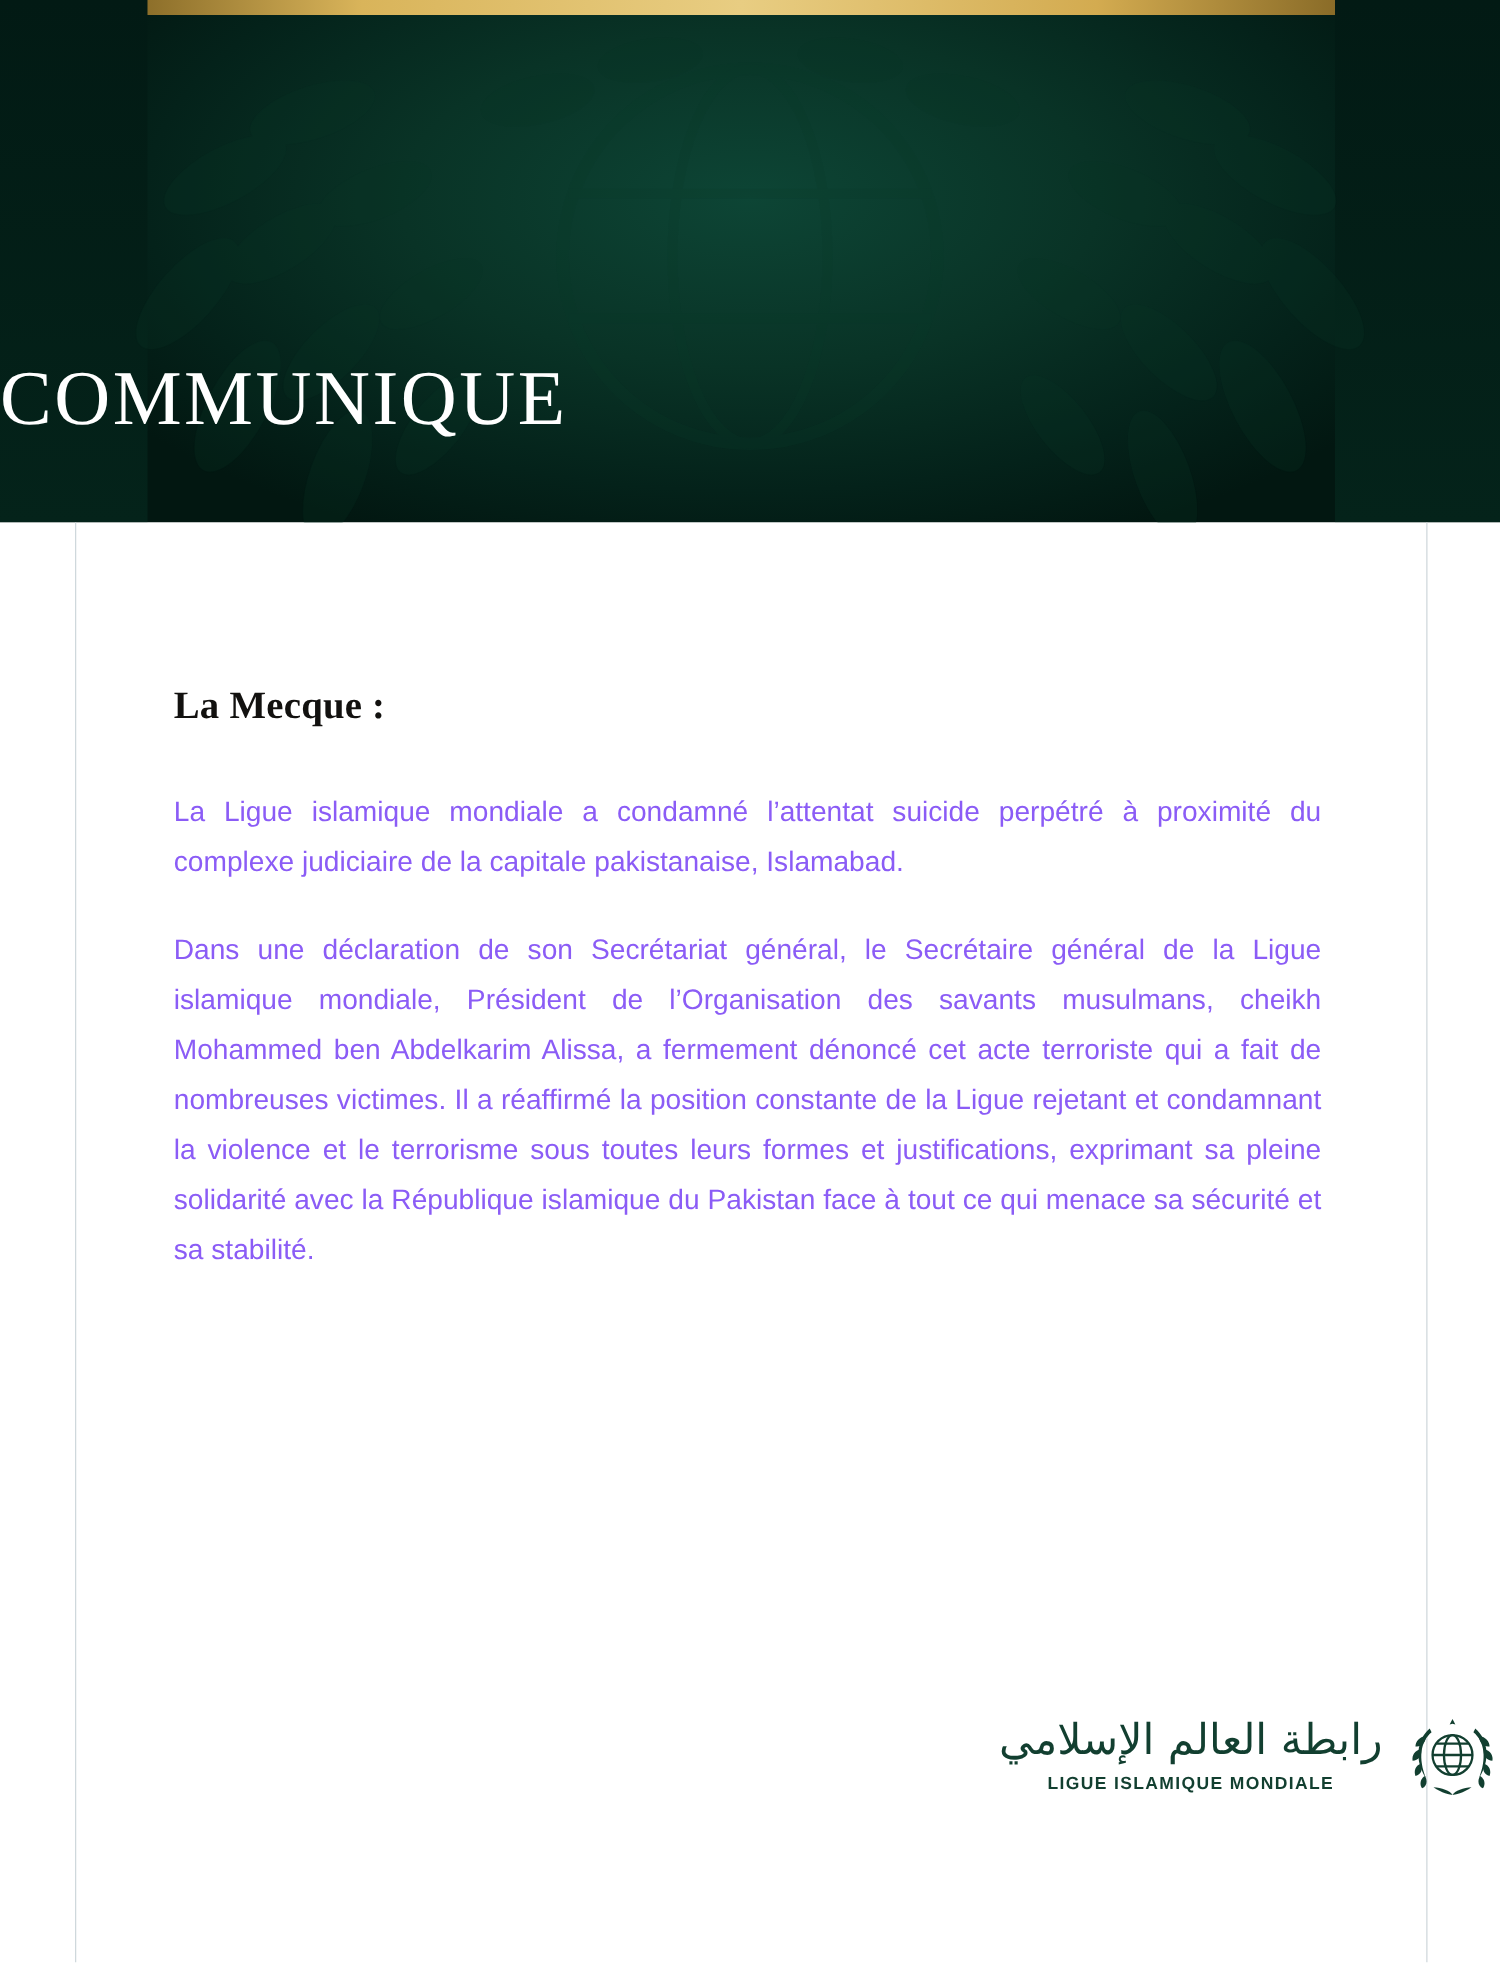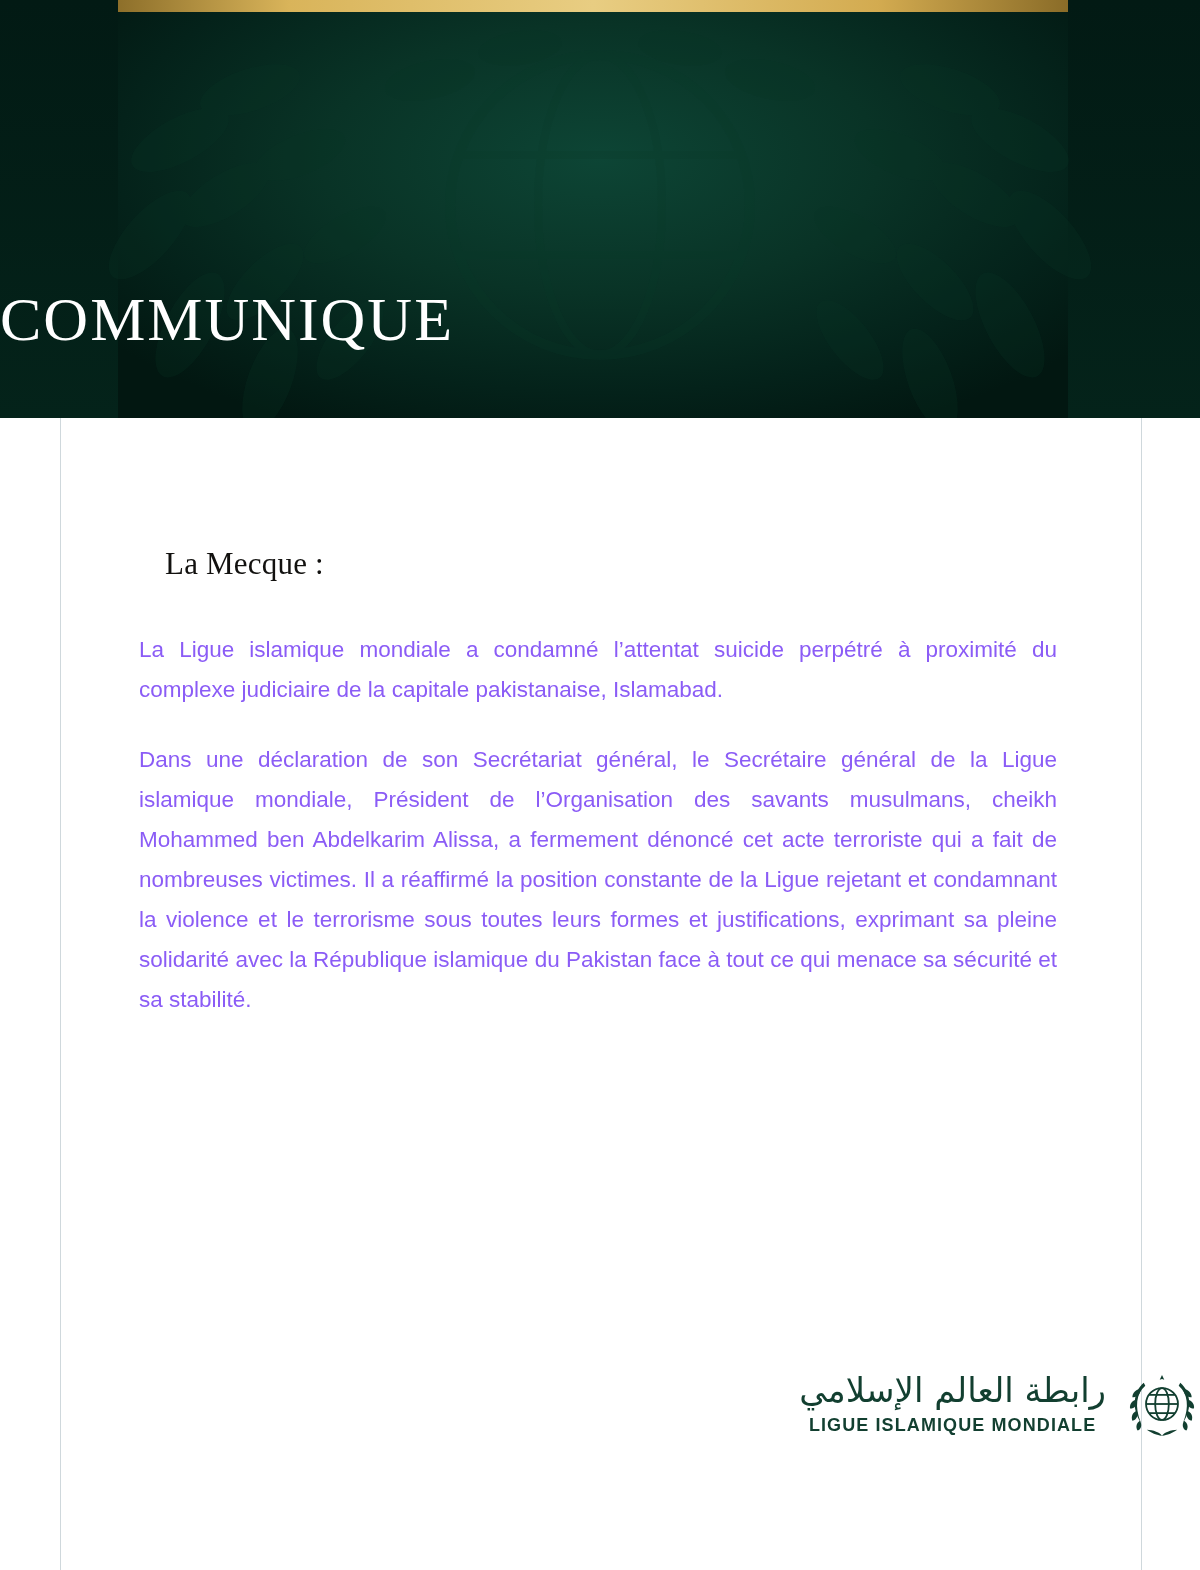--- a/index.html
+++ b/index.html
@@ -104,24 +104,23 @@
     position: absolute;
     left: 139px;
     top: 0;
     width: 918px;
   }
 
   .dateline {
     margin-top: 128px;
     font-family: "Liberation Serif", serif;
     font-size: 31px;
-    font-weight: 400;
+    font-weight: 700;
     color: #12110f;
     letter-spacing: 0.2px;
-    margin-left: 26px;
   }
 
   p.para {
     margin: 0;
     padding: 0;
     color: #8b5cf6;
     font-size: 22.5px;
     line-height: 40px;
     text-align: justify;
     text-justify: inter-word;
@@ -151,21 +150,21 @@
     font-family: "DejaVu Sans", sans-serif;
     font-size: 34px;
     color: #123f30;
     line-height: 1.1;
     direction: rtl;
     white-space: nowrap;
   }
   .logo-latin {
     margin-top: 6px;
     font-family: "Liberation Sans", sans-serif;
-    font-size: 18px;
+    font-size: 14px;
     font-weight: 700;
     letter-spacing: 1.1px;
     color: #123f30;
     white-space: nowrap;
   }
   .logo-emblem {
     width: 76px;
     height: 76px;
     flex: 0 0 auto;
   }

